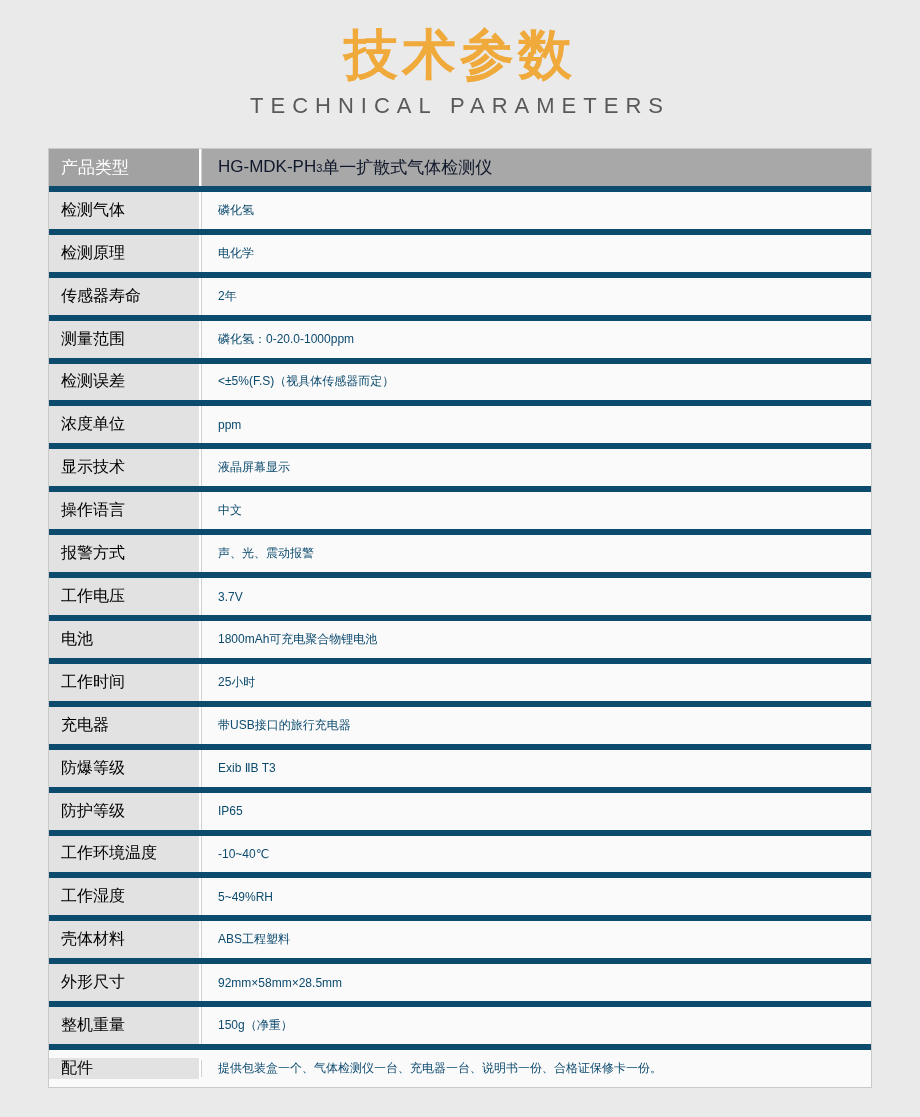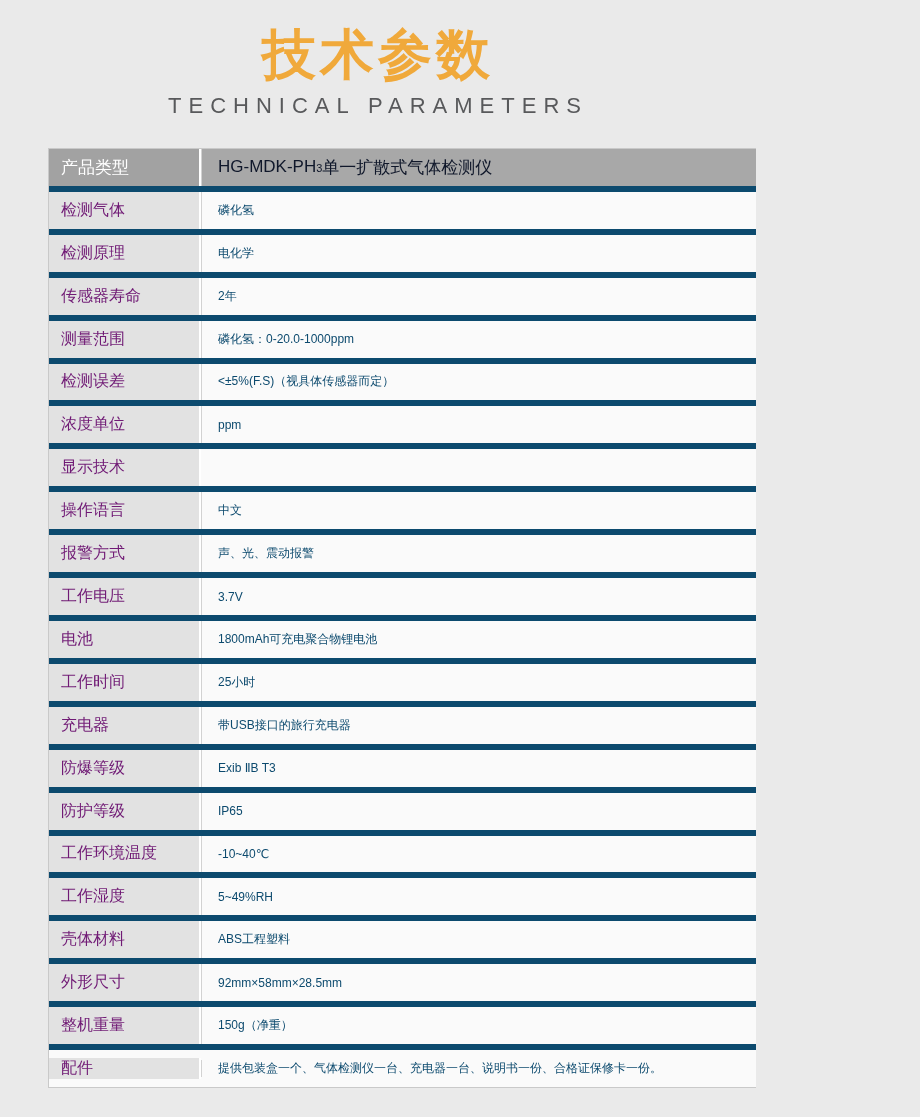--- a/index.html
+++ b/index.html
@@ -1,19 +1,19 @@
 <!DOCTYPE html>
 <html><head>
 <meta charset="utf-8">
 <style>
   * { margin: 0; padding: 0; box-sizing: border-box; }
   html, body { background: #eaeaea; }
   .page {
     position: relative;
-    width: 756px;
+    width: 920px;
     height: 1117px;
     background: #eaeaea;
     font-family: "Liberation Sans", "DejaVu Sans", sans-serif;
     overflow: hidden;
   }
   .header {
     padding-top: 22px;
     text-align: center;
   }
   .page-title {
@@ -50,21 +50,21 @@
   }
   .row:last-child { border-bottom: none; align-items: center; }
   .cl {
     flex: 0 0 152px;
     background: #e2e2e2;
     border-right: 2px solid #ffffff;
     display: flex;
     align-items: center;
     padding-left: 12px;
     font-size: 16px;
-    color: #701a75;
+    color: #000000;
   }
   .cv {
     flex: 1;
     background: #fafafa;
     border-left: 1px solid #d2d2d2;
     display: flex;
     align-items: center;
     padding-left: 16px;
     padding-right: 10px;
     font-size: 12px;
@@ -124,20 +124,21 @@
     <div class="row">
       <div class="cl">检测误差</div>
       <div class="cv">&lt;±5%(F.S)（视具体传感器而定）</div>
     </div>
     <div class="row">
       <div class="cl">浓度单位</div>
       <div class="cv">ppm</div>
     </div>
     <div class="row">
       <div class="cl">显示技术</div>
+      <div class="cv">液晶屏幕显示</div>
     </div>
     <div class="row">
       <div class="cl">操作语言</div>
       <div class="cv">中文</div>
     </div>
     <div class="row">
       <div class="cl">报警方式</div>
       <div class="cv">声、光、震动报警</div>
     </div>
     <div class="row">

